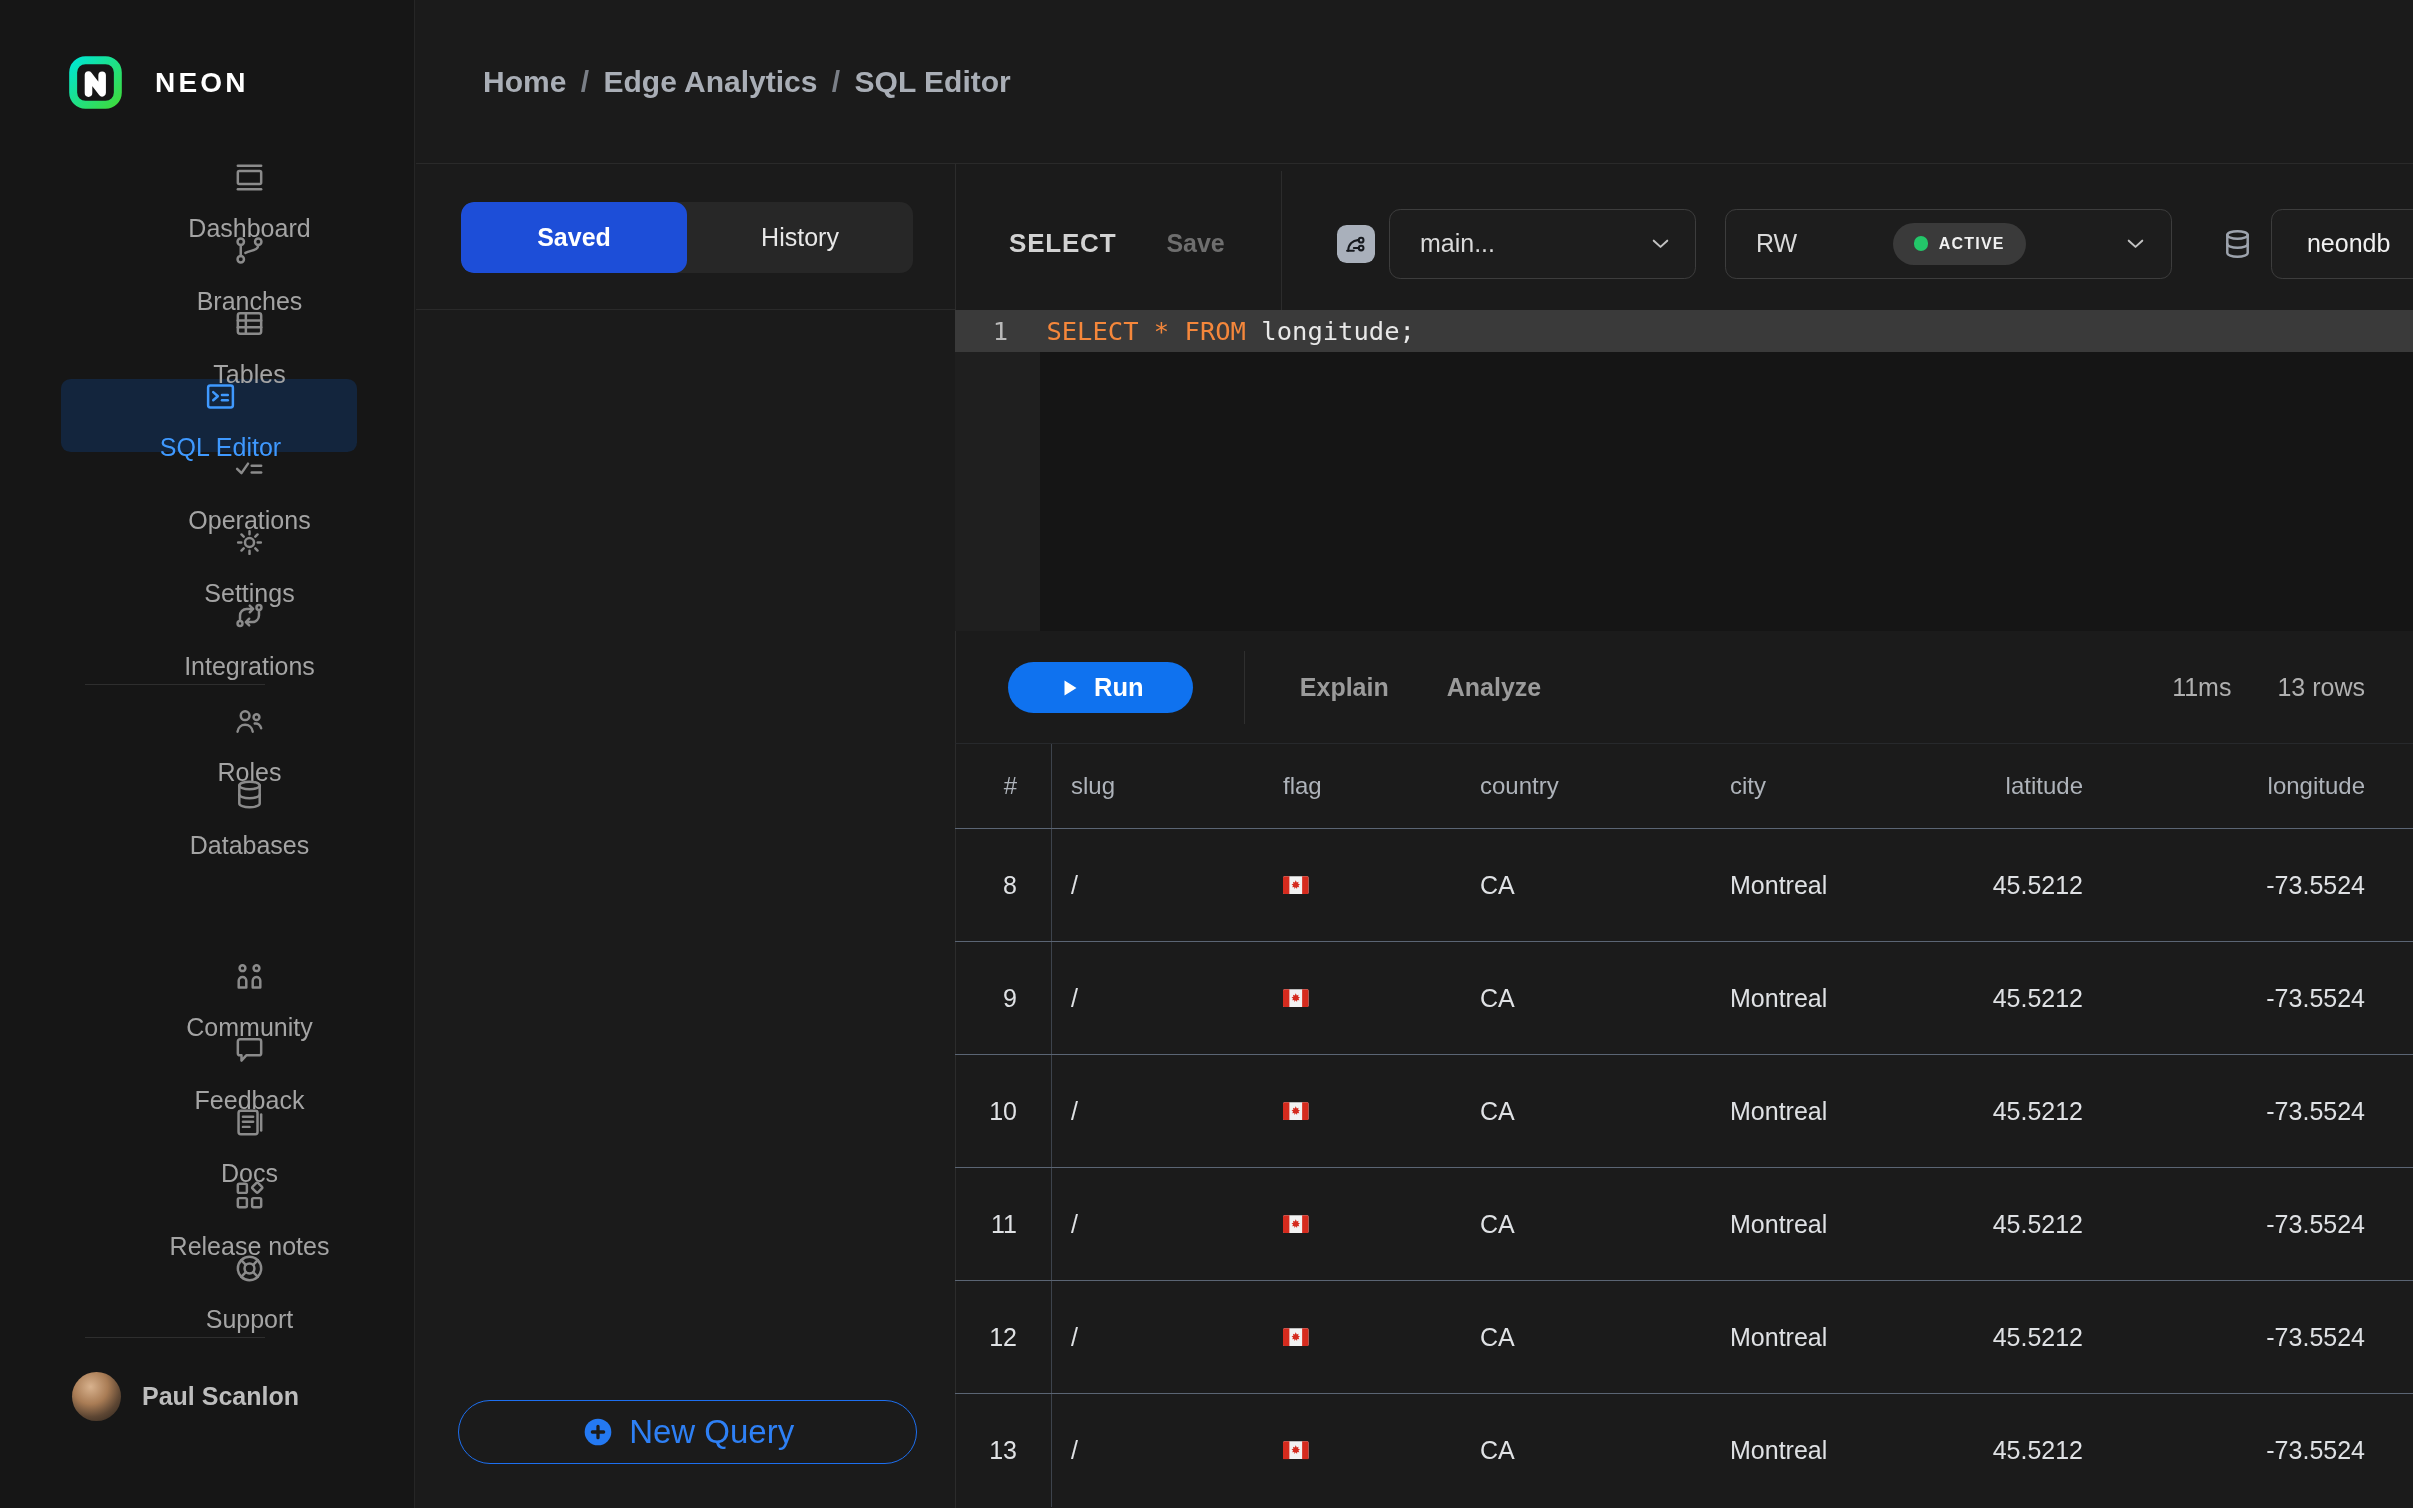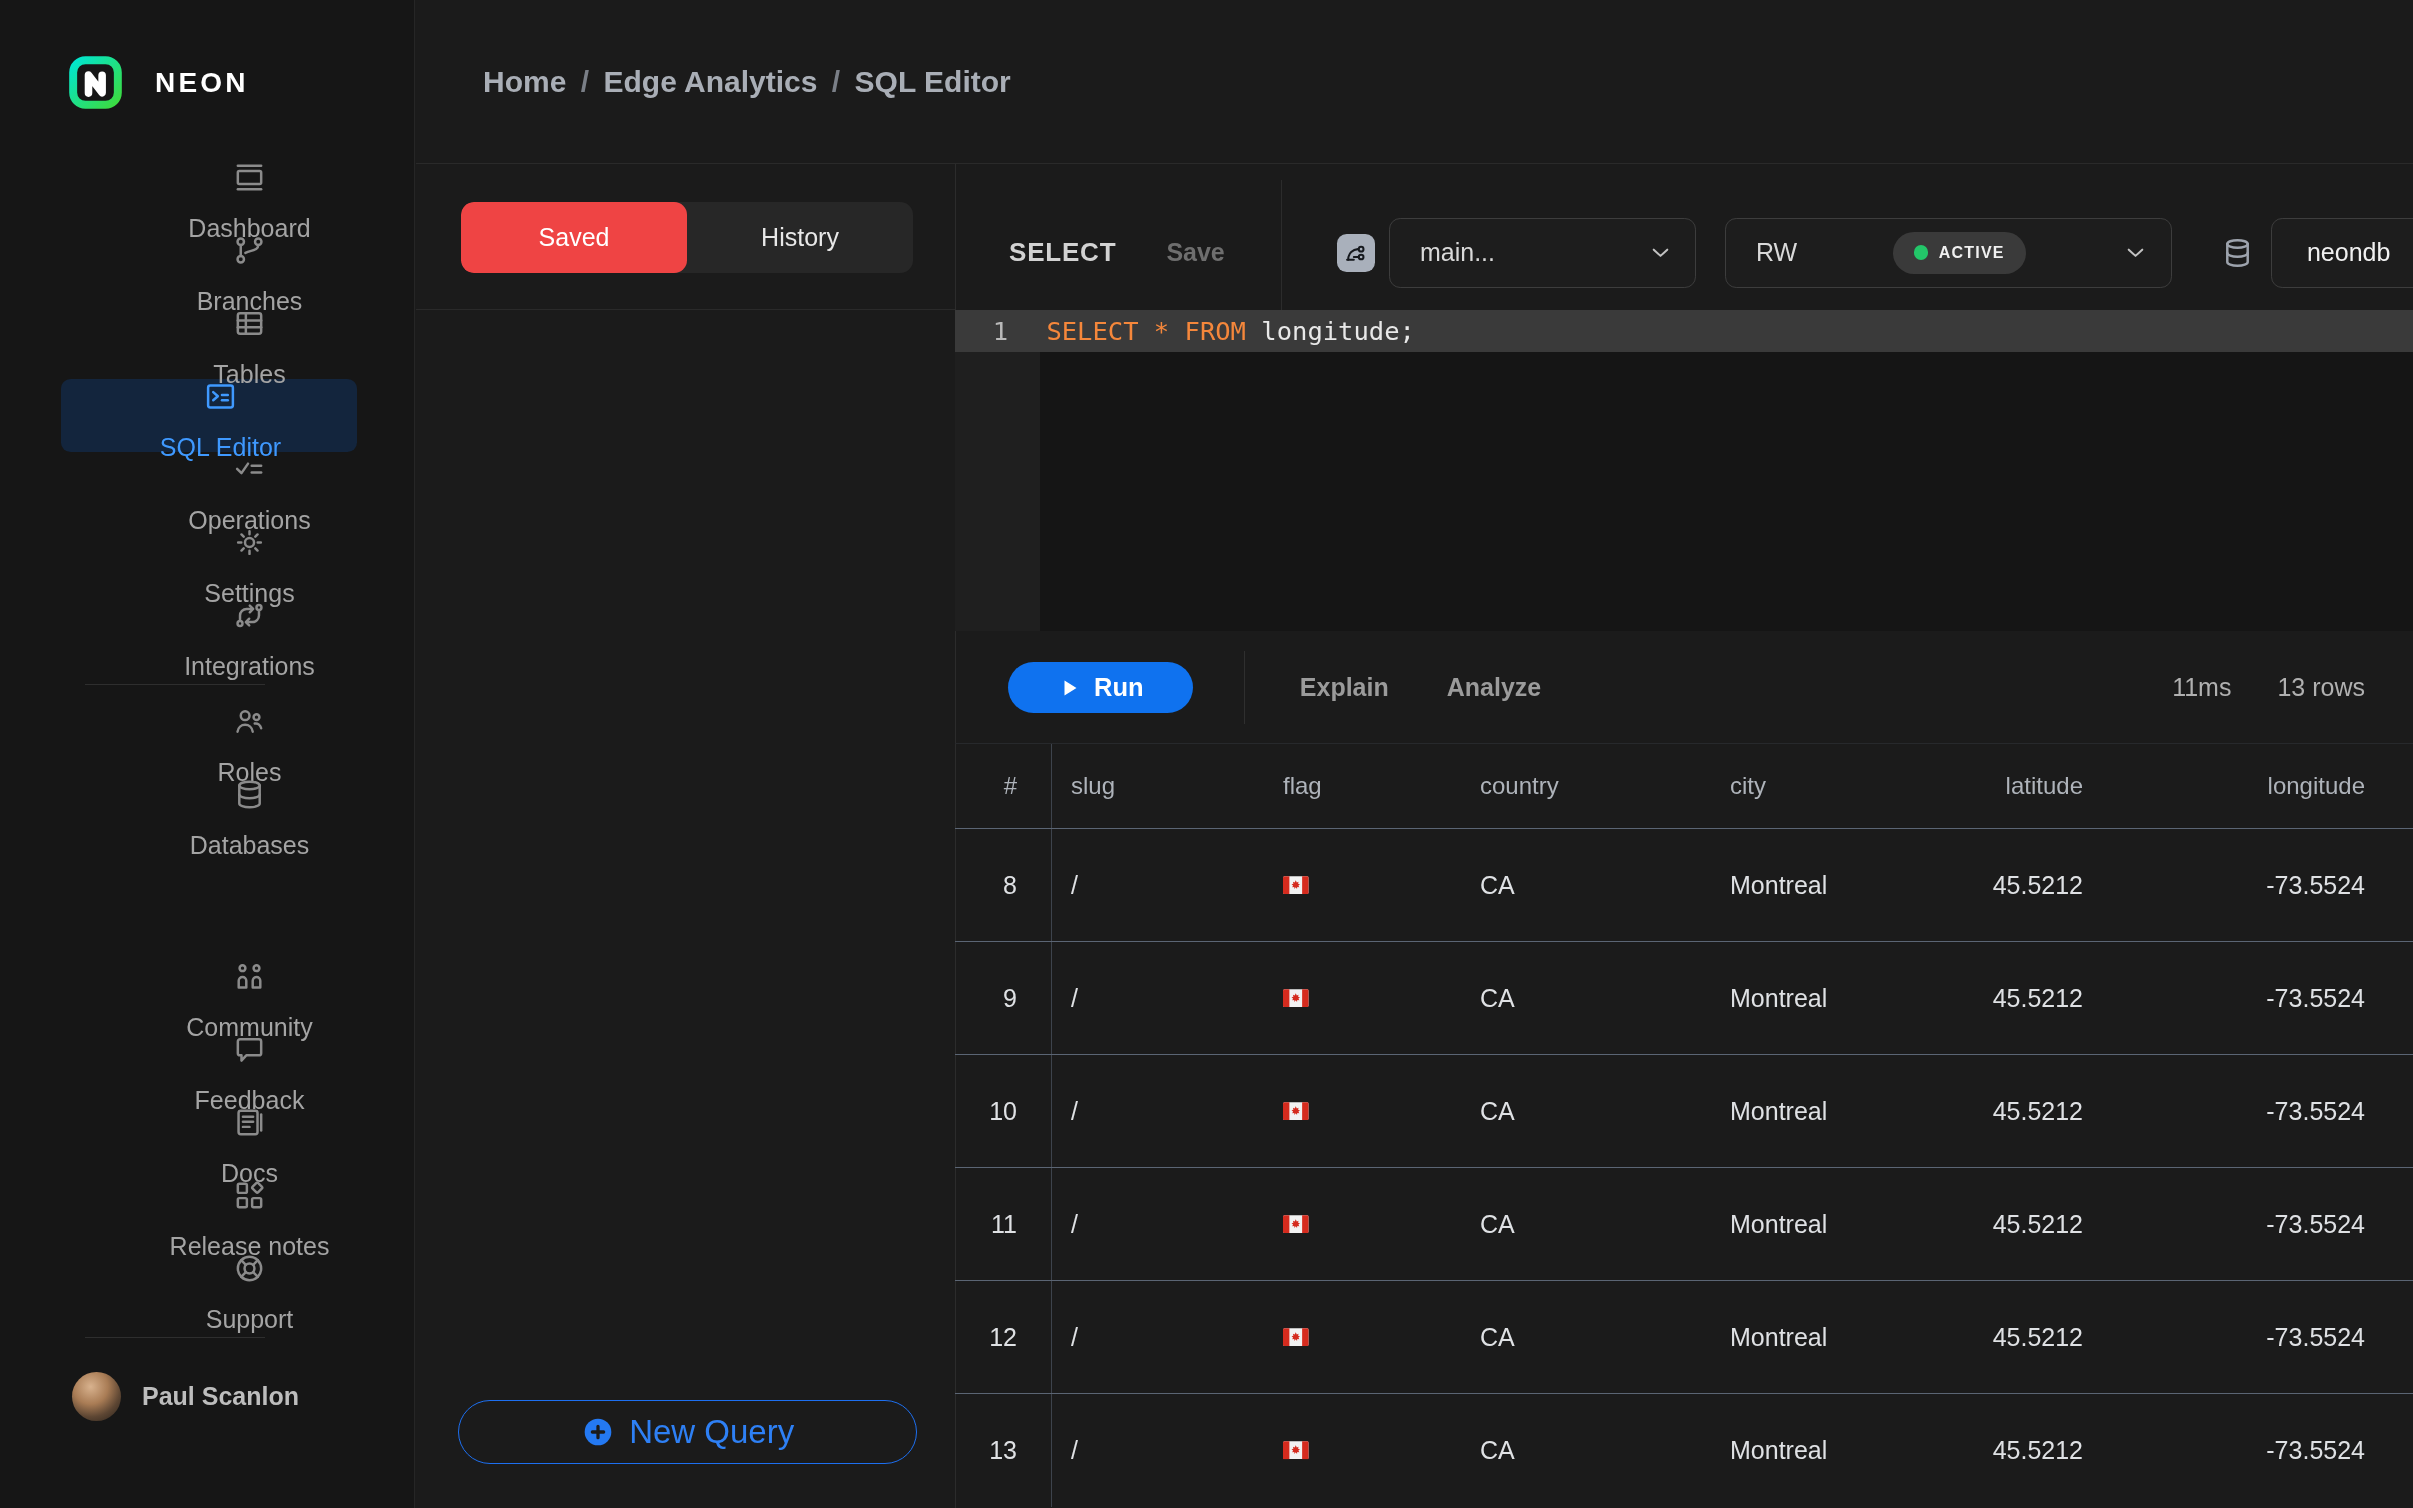--- a/index.html
+++ b/index.html
@@ -32,29 +32,29 @@
   .crumb{cursor:pointer;}
   .crumb-sep{color:#7a7f87;font-weight:600;}
 
   
   .query-panel{position:absolute;left:416px;top:164px;width:540px;height:1345px;border-right:0.8px solid #2c2c2c;}
   .panel-head{position:absolute;top:0;left:0;width:100%;height:146px;border-bottom:0.8px solid #2a2a2a;}
   .tab-group{position:absolute;left:45px;top:38px;width:452px;height:71px;background:#272727;border-radius:12.8px;
              display:flex;overflow:hidden;}
   .tab{flex:1;display:flex;align-items:center;justify-content:center;font-size:25px;color:#e8e8e8;
        font-weight:500;cursor:pointer;border-radius:12.8px;}
-  .tab.active{background:#ef4444;color:#ffffff;font-weight:400;}
+  .tab.active{background:#1d4ed8;color:#ffffff;font-weight:700;}
   .new-query-btn{position:absolute;left:42px;bottom:45px;width:459px;height:64px;border:1.6px solid #1d6ff0;
                  border-radius:35px;display:flex;align-items:center;justify-content:center;gap:14.4px;
                  color:#2e80f5;font-size:33px;font-weight:400;background:transparent;cursor:pointer;}
   .new-query-btn svg{width:34px;height:34px;}
 
   
   .editor-pane{position:absolute;left:955px;top:164px;width:1458px;height:1345px;overflow:hidden;}
-  .editor-toolbar{position:absolute;top:16px;left:0;width:100%;height:146px;display:flex;align-items:center;
+  .editor-toolbar{position:absolute;top:7px;left:0;width:100%;height:146px;display:flex;align-items:center;
                   padding-left:54px;border-bottom:0.8px solid #2a2a2a;}
   .query-name{font-size:26px;font-weight:700;letter-spacing:0.8px;color:#d2d2d2;}
   .save-btn{margin-left:44px;font-size:25px;font-weight:600;color:#6e6e6e;cursor:pointer;background:none;border:none;}
   .tb-divider{margin-left:50px;width:0.8px;height:146px;background:#2c2c2c;flex:none;}
   .branch-chip{margin-left:55px;width:38px;height:38px;background:#a9b0bb;border-radius:9.6px;flex:none;
                display:flex;align-items:center;justify-content:center;cursor:pointer;}
   .branch-chip svg{width:27px;height:27px;color:#16191e;}
   .select-box{display:flex;align-items:center;height:70px;border:0.8px solid #3d3d3d;border-radius:11.2px;
               background:#1d1d1d;font-size:25px;color:#d9d9d9;cursor:pointer;flex:none;}
   .main-select{margin-left:14.4px;width:307px;padding:0 21px 0 30px;}

